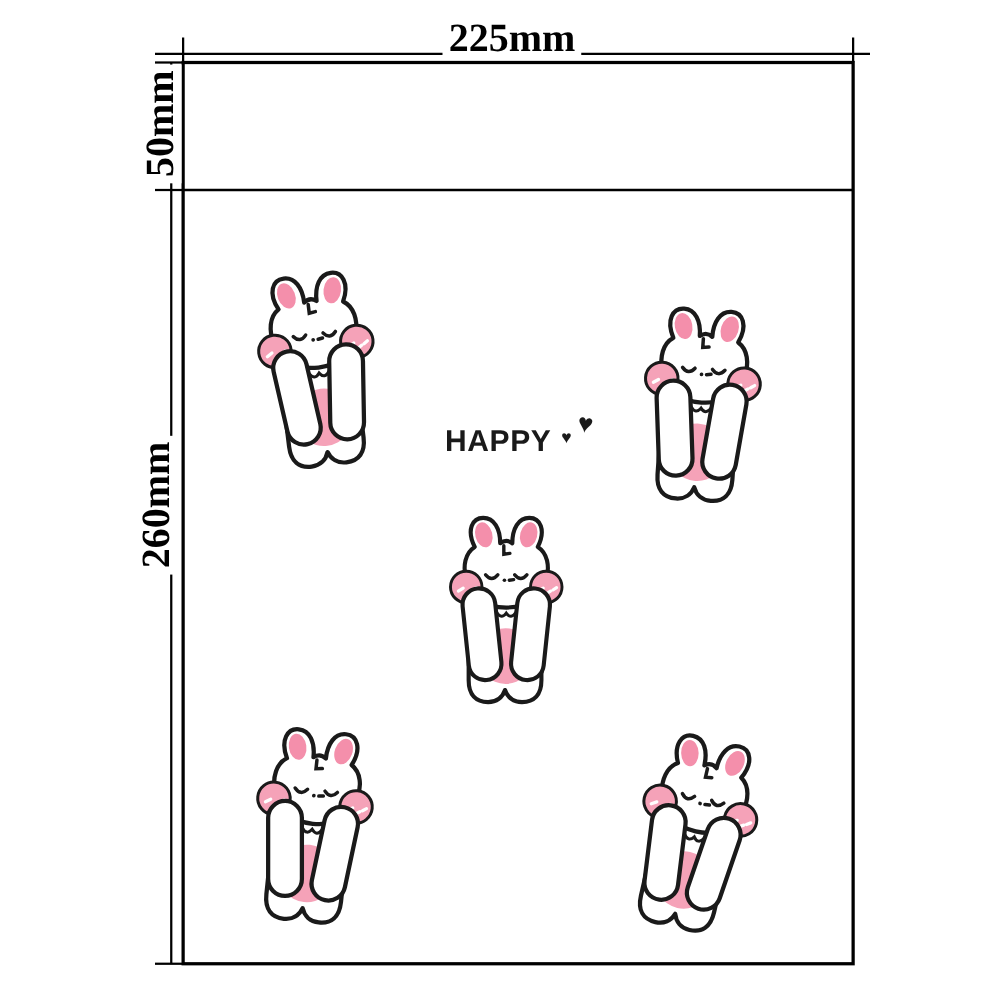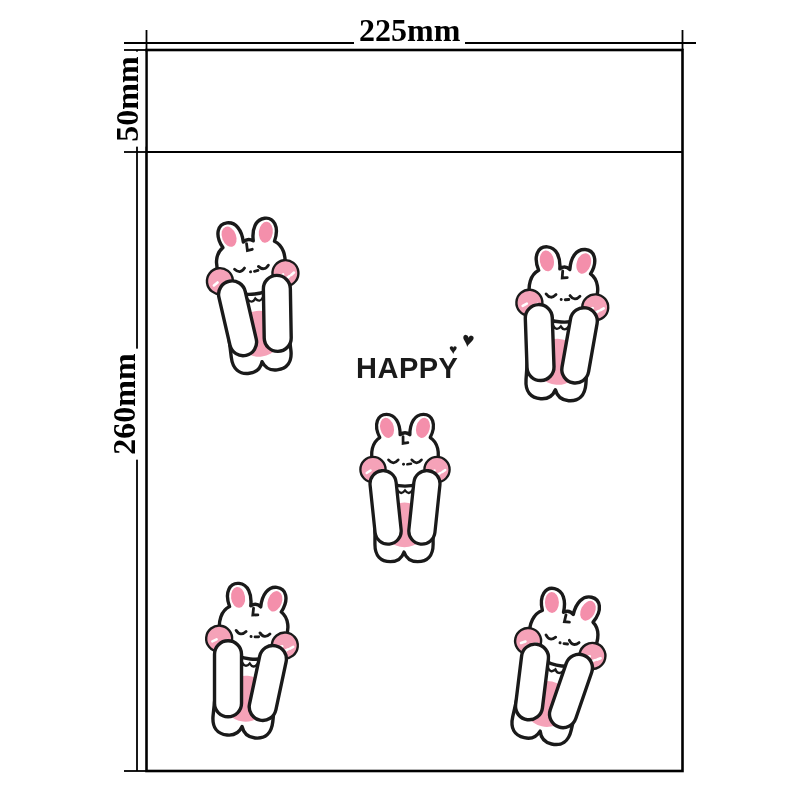--- a/index.html
+++ b/index.html
@@ -11,22 +11,22 @@
   
   .dimline{stroke:var(--dimension-lines,#000);stroke-width:1.8;fill:none;}
   .bagline{stroke:var(--dimension-lines,#000);fill:#fff;}
 
   .dim-label{position:absolute;font-family:"Liberation Serif",serif;font-weight:bold;
              font-size:32px;line-height:1.05;color:#000;background:#fff;padding:0 5px;
              white-space:nowrap;}
   .dim-label.vert{transform:translate(-50%,-50%) rotate(-90deg);}
 
   
-  .happy-text{position:absolute;left:356px;top:352px;font-family:"Liberation Sans",sans-serif;
-              font-weight:800;font-size:29px;letter-spacing:0.5px;color:var(--print-text,#1a1a1a);}
+  .happy-text{position:absolute;left:356px;top:340px;font-family:"Liberation Sans",sans-serif;
+              font-weight:800;font-size:24px;letter-spacing:0.5px;color:var(--print-text,#1a1a1a);}
   .heart{position:absolute;color:var(--print-text,#1a1a1a);line-height:1;}
   .heart-sm{left:449px;top:342px;font-size:14px;}
   .heart-lg{left:462px;top:329px;font-size:21px;transform:rotate(8deg);}
 
   
   .b-white{fill:#fff;stroke:var(--bunny-outline,#1a1a1a);stroke-width:3.4;stroke-linejoin:round;}
   .b-innerear{fill:var(--bunny-inner-ear,#f48fab);}
   .b-belly{fill:var(--bunny-pink,#f5a2b8);}
   .b-cheek{fill:var(--bunny-pink,#f5a2b8);stroke:var(--bunny-outline,#1a1a1a);stroke-width:2.4;}
   .b-face{fill:none;stroke:var(--bunny-outline,#1a1a1a);stroke-width:2.8;stroke-linecap:round;}

